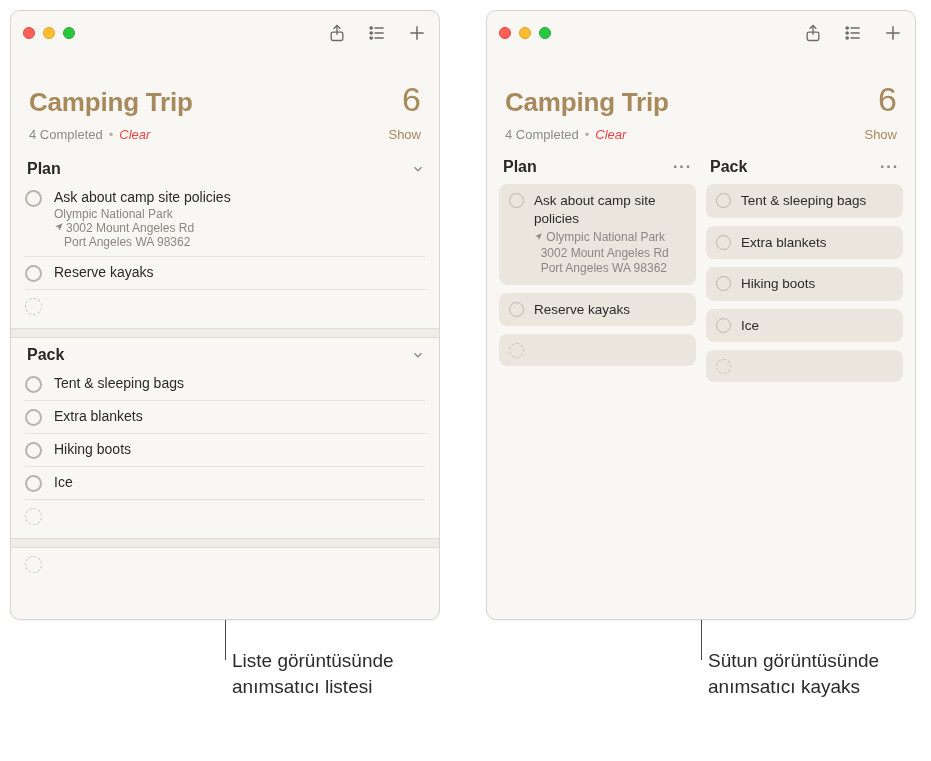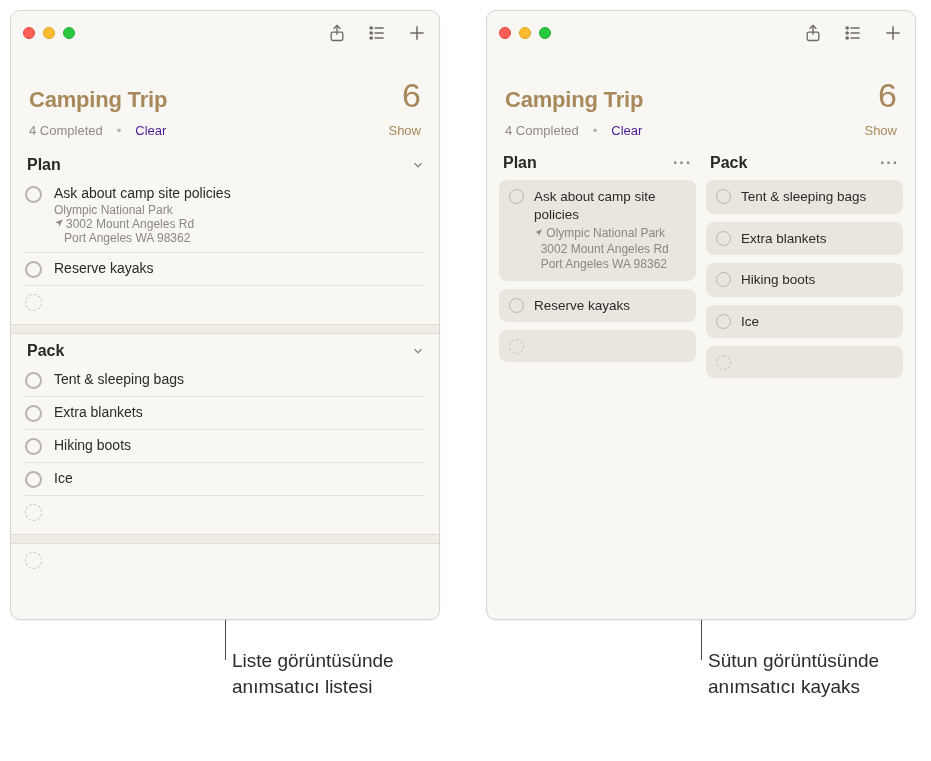--- a/index.html
+++ b/index.html
@@ -35,35 +35,35 @@
   .dot.yellow { background:#febc2e; border:1px solid #e1a326; }
   .dot.green  { background:#28c840; border:1px solid #27aa35; }
   .tb-spacer { flex: 1; }
   .tb-icons { display: flex; gap: 20px; align-items: center; color: #6d6a66; }
   .ico-svg { width: 20px; height: 22px; display:block; }
   .header-row {
     display: flex; align-items: baseline;
     padding: 4px 18px 2px 18px;
   }
   .list-title {
-    font-size: 22px; font-weight: 700;
+    font-size: 26px; font-weight: 700;
     color: #a8895b; letter-spacing: -0.2px;
     flex: 1;
     margin-top: 28px;
   }
   .list-count {
     font-size: 34px; font-weight: 400; color: #a8895b;
   }
   .status-row {
     display: flex; align-items: center;
     padding: 6px 18px 10px 18px;
-    font-size: 13px; color: #8f8b85; gap: 8px;
+    font-size: 13px; color: #8f8b85;
   }
   .status-row .dot-sep { padding: 0 6px; color:#b6b1aa; }
-  .clear-link { color: #4c1d95; }
+  .clear-link { color: #ef4444; font-style: italic; }
   .show-link  { margin-left: auto; color:#a8895b; }
   
   .section-heading {
     display:flex; align-items:center;
     padding: 8px 14px 4px 16px;
     font-size: 16px; font-weight: 700; color:#2a2825;
   }
   .section-heading .sp { flex:1; }
   .chev { color:#8c8983; }
   .chev svg { width:14px; height:14px; display:block; }

